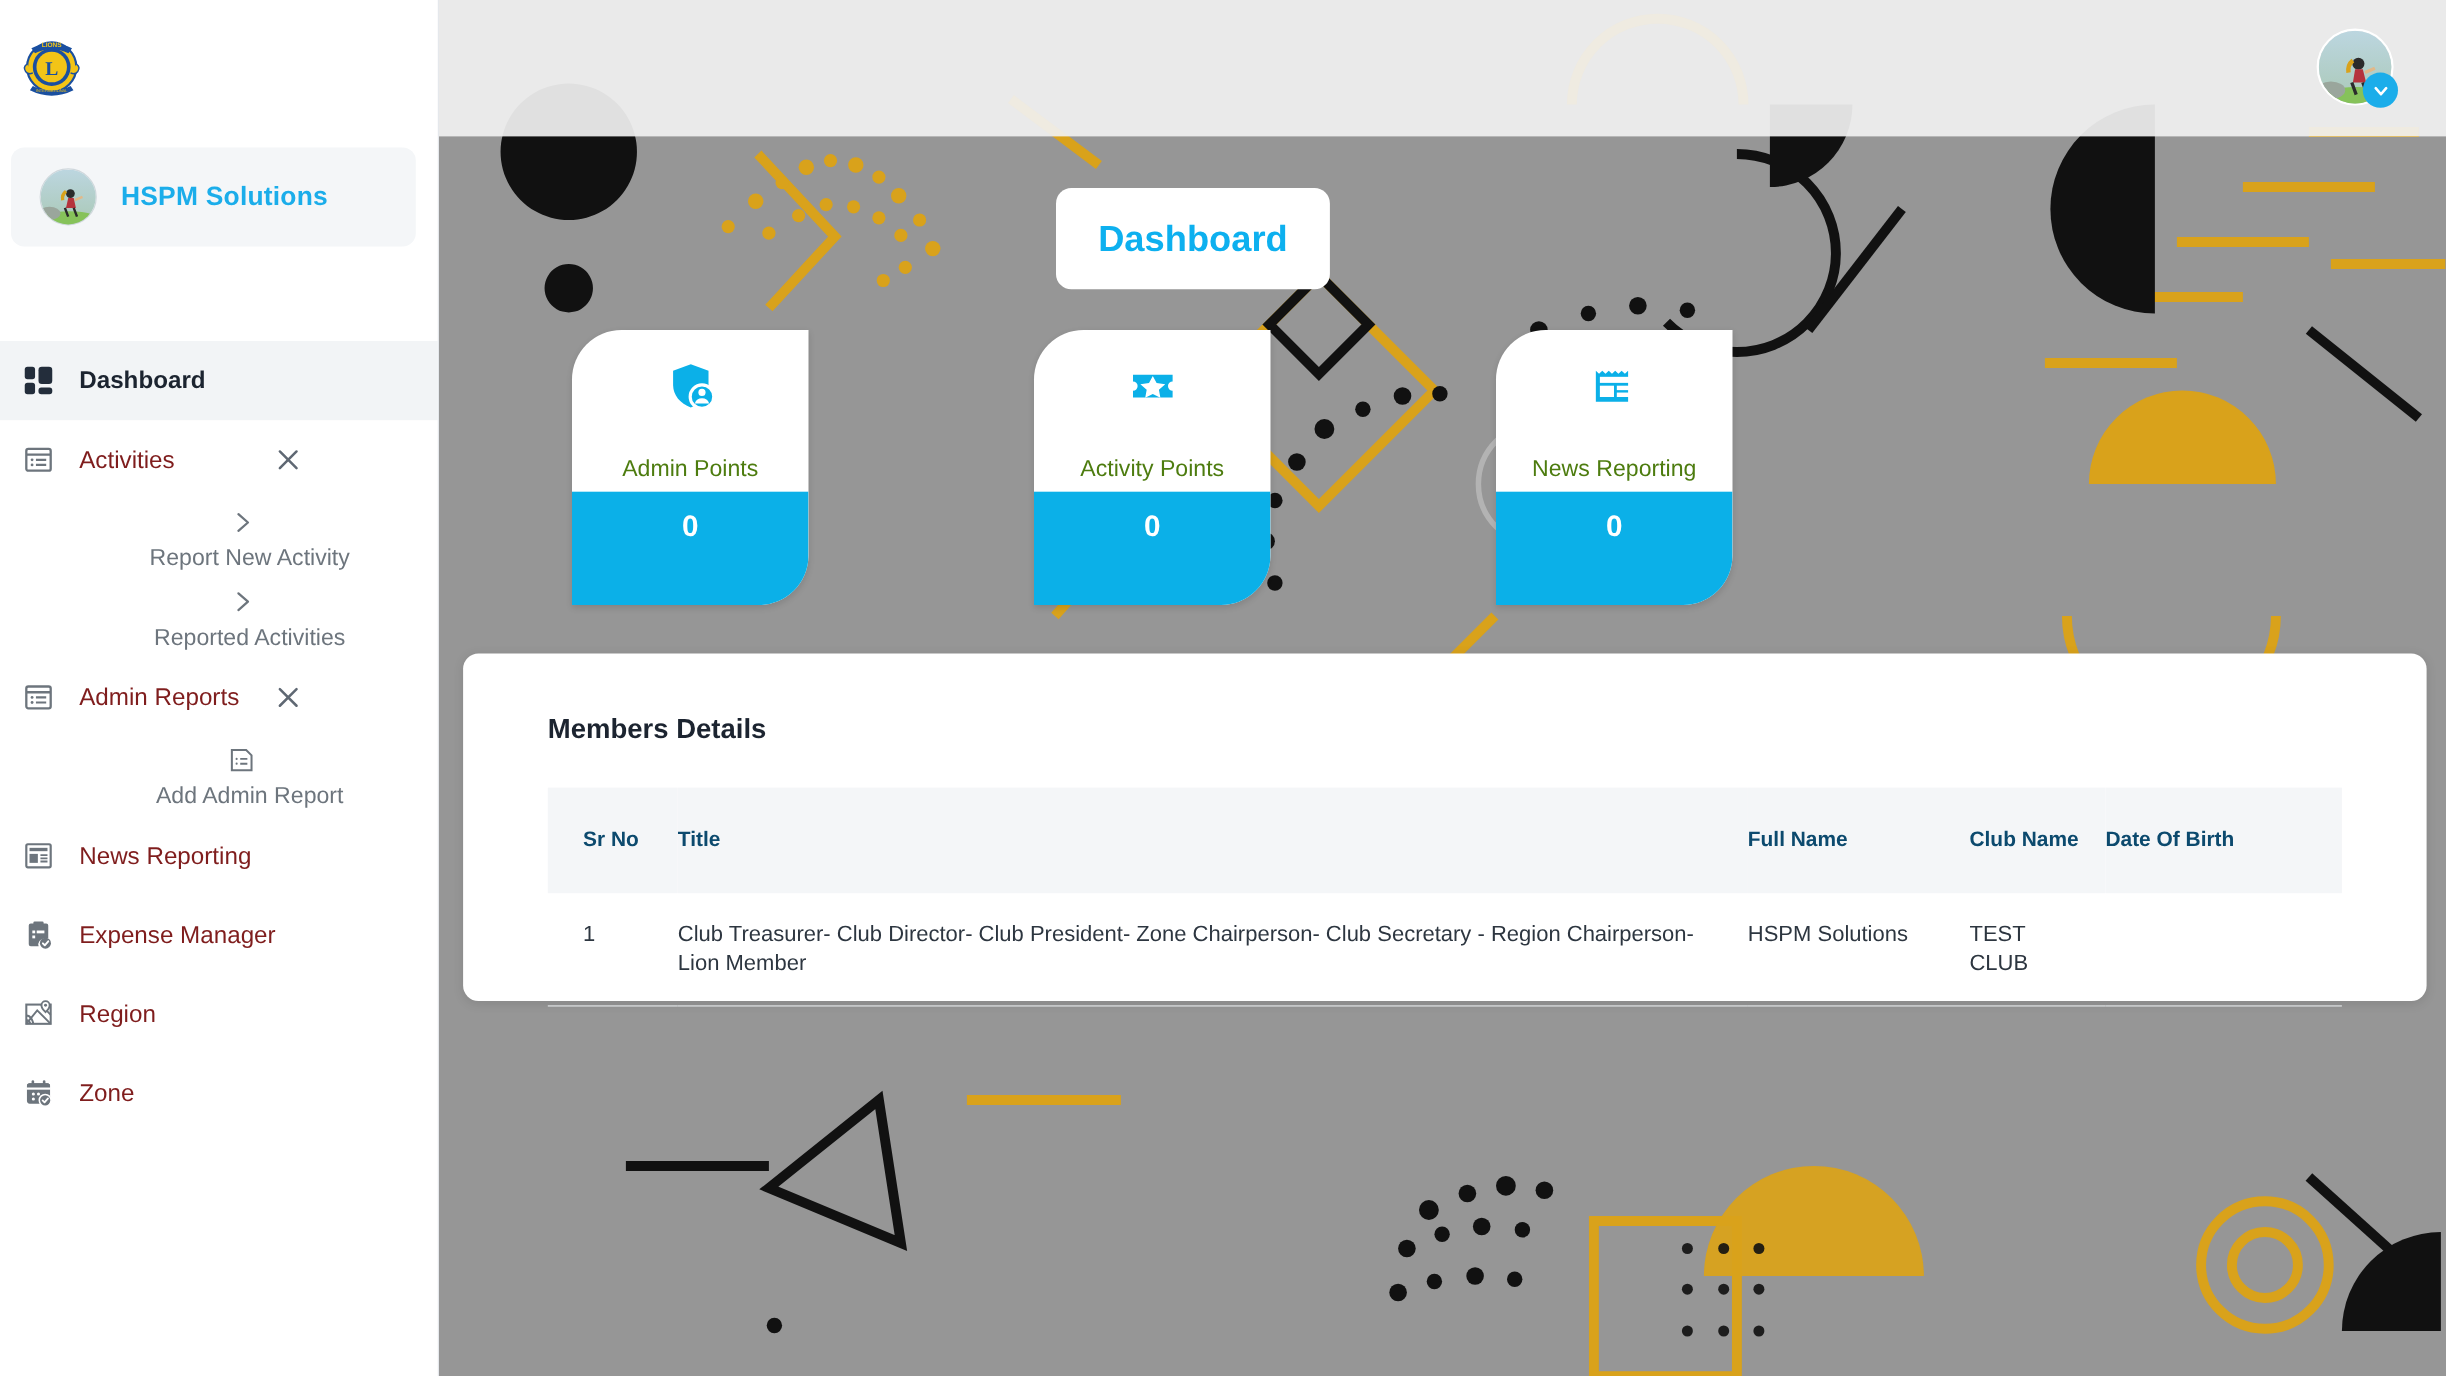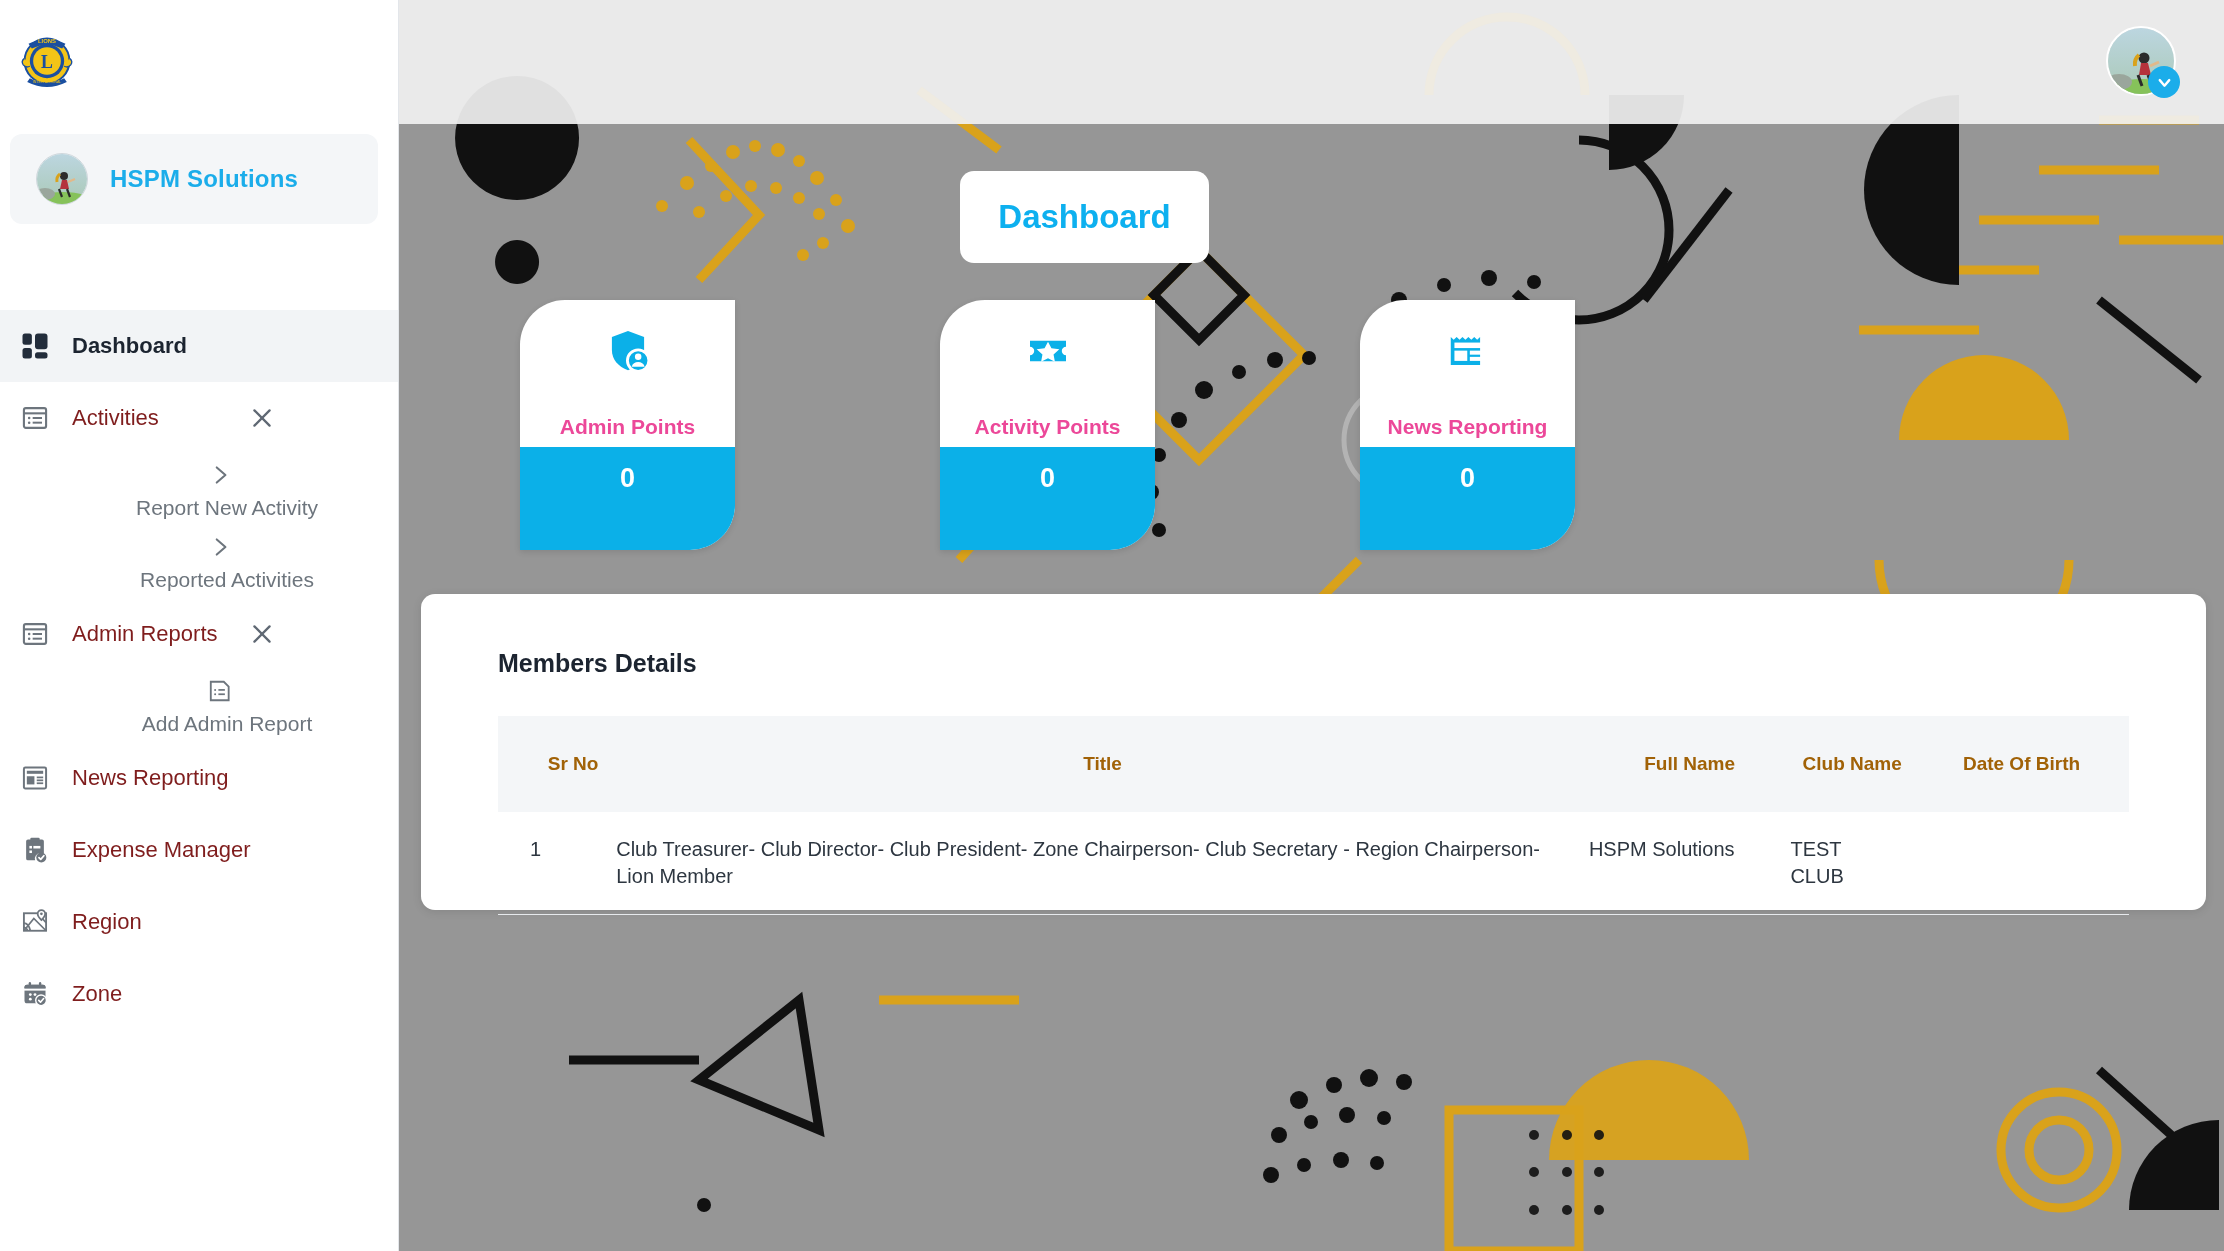--- a/index.html
+++ b/index.html
@@ -118,21 +118,21 @@
   }
   .stat-card.c0 { left: 121px; }
   .stat-card.c1 { left: 541px; }
   .stat-card.c2 { left: 961px; }
   .stat-top {
     height: 147px; display: flex; flex-direction: column;
     align-items: center; justify-content: space-between;
     padding: 28px 4px 8px;
   }
   .stat-ico { height: 46px; display: flex; align-items: center; }
-  .stat-label { color: #ec4899; font-size: 21px; font-weight: bold; white-space: nowrap; }
+  .stat-label { color: #4d7c0f; font-size: 21px; font-weight: normal; white-space: nowrap; }
   .stat-bottom {
     height: 103px; background: #0bb0e8;
     display: flex; align-items: flex-start; justify-content: center;
     padding-top: 16px;
   }
   .stat-value { color: #ffffff; font-size: 27px; font-weight: bold; }
 
   
   .members-panel {
     position: absolute; left: 22px; top: 594px;
@@ -142,22 +142,22 @@
     box-shadow: 0 2px 10px rgba(0,0,0,.10);
     padding: 0 77px;
   }
   .panel-title {
     font-size: 25px; font-weight: bold; color: #1c2430;
     padding-top: 55px;
   }
   .mtable { width: 100%; border-collapse: collapse; margin-top: 38px; table-layout: fixed; }
   .mtable thead tr { background: #f4f6f8; }
   .mtable th {
-    font-size: 19px; color: #a16207; font-weight: bold;
-    text-align: center; padding: 24px 0 24px 0;
+    font-size: 19px; color: #0c4a6e; font-weight: bold;
+    text-align: left; padding: 24px 0 24px 0;
     vertical-align: middle; height: 96px;
   }
   .mtable th.col-sr { width: 88px; padding-left: 32px; }
   .mtable th.col-title { width: 724px; }
   .mtable th.col-name { width: 150px; }
   .mtable th.col-club { width: 92px; }
   .mtable th.col-dob { width: 160px; }
   .mtable td {
     font-size: 20px; color: #2d3640; padding: 24px 14px 24px 0;
     vertical-align: top; line-height: 1.36;

